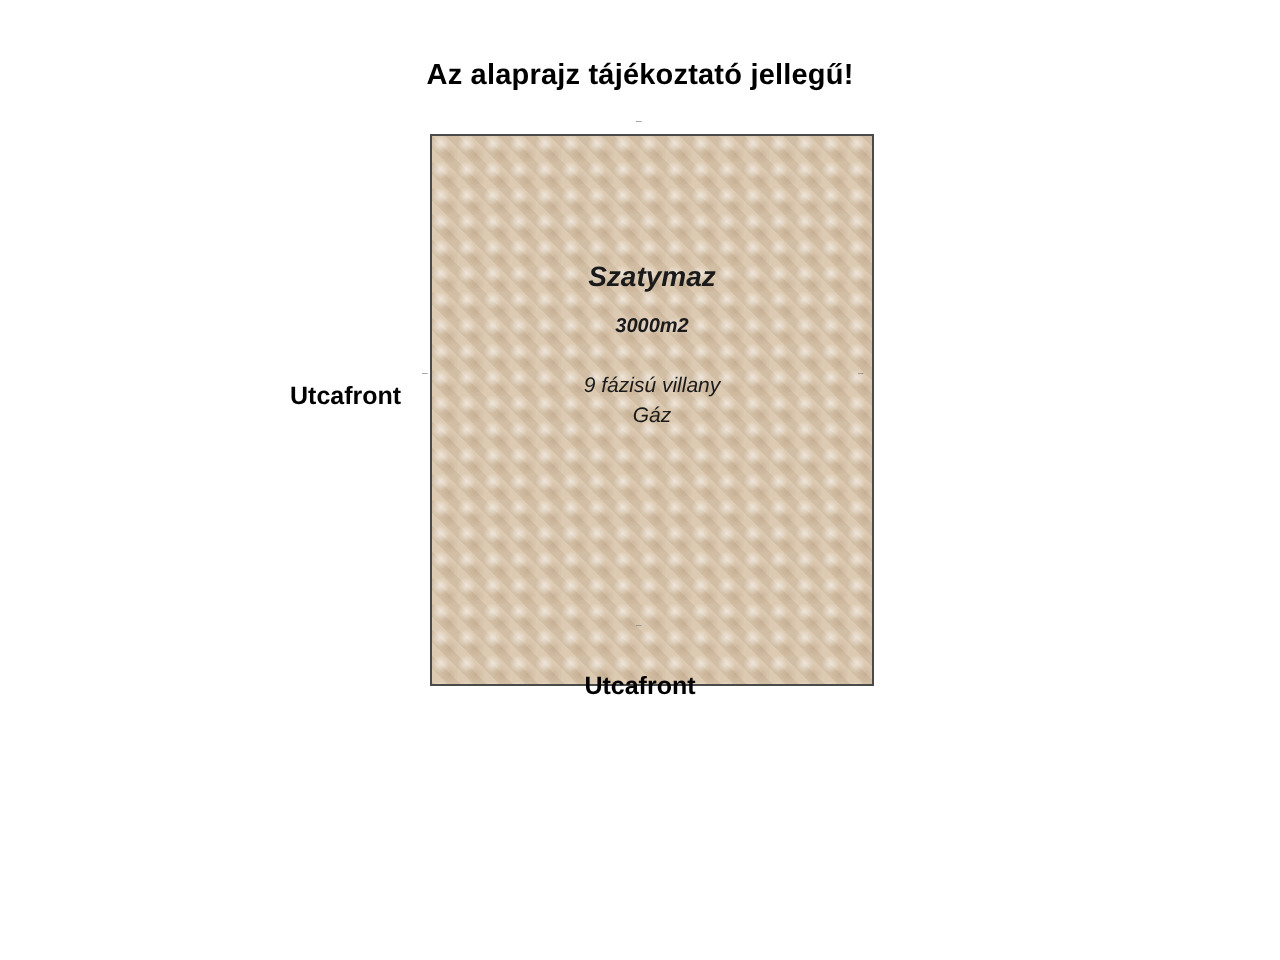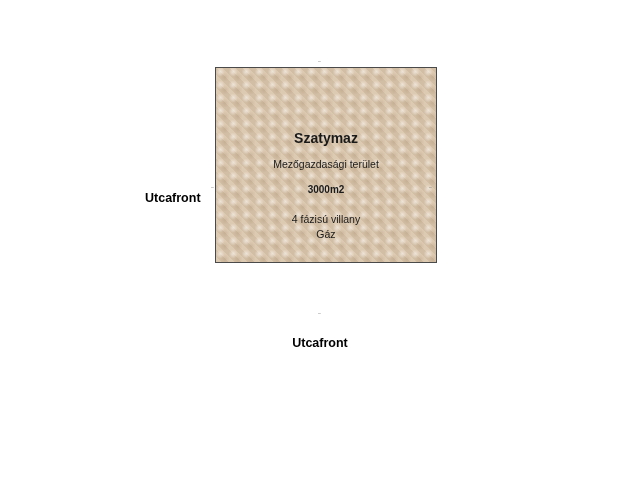--- a/index.html
+++ b/index.html
@@ -28,29 +28,30 @@
     font-size: 14.5px;
     font-weight: bold;
     color: #000000;
     letter-spacing: 0.1px;
   }
   .plot {
     position: absolute;
     left: 215px;
     top: 67px;
     width: 222px;
-    height: 196px;
+    height: 276px;
     border: 1px solid #4a4a4a;
     background-color: #d9c4a9;
     box-sizing: border-box;
     background-image:
       radial-gradient(circle at 4px 4px, rgba(255,255,255,0.55) 0px, rgba(255,255,255,0.18) 3px, rgba(255,255,255,0) 4.5px),
       radial-gradient(circle at 9px 9px, rgba(150,120,90,0.22) 0px, rgba(150,120,90,0.07) 3px, rgba(150,120,90,0) 5px),
       linear-gradient(45deg, rgba(255,255,255,0.10) 25%, rgba(0,0,0,0.03) 25%, rgba(0,0,0,0.03) 50%, rgba(255,255,255,0.10) 50%, rgba(255,255,255,0.10) 75%, rgba(0,0,0,0.03) 75%);
     background-size: 13px 13px, 13px 13px, 13px 13px;
+    font-style: italic;
   }
   .plot-inner {
     position: absolute;
     left: 0;
     top: 0;
     width: 100%;
     height: 100%;
     display: flex;
     flex-direction: column;
     align-items: center;
@@ -107,29 +108,29 @@
   .dim-top { left: 318px; top: 58px; }
   .dim-bottom { left: 318px; top: 310px; }
   .dim-left { left: 211px; top: 184px; }
   .dim-right { left: 429px; top: 184px; }
 </style>
 </head>
 <body>
 
 <div class="page">
 
+  <div class="title">Az alaprajz tájékoztató jellegű!</div>
 
   <div class="label-left">Utcafront</div>
 
   <div class="plot">
     <div class="plot-inner">
       <div class="plot-name">Szatymaz</div>
-      <div class="plot-type">Mezőgazdasági terület</div>
       <div class="plot-area">3000m2</div>
-      <div class="plot-util">4 fázisú villany</div>
+      <div class="plot-util">9 fázisú villany</div>
       <div class="plot-util">Gáz</div>
     </div>
   </div>
 
   <div class="dim dim-top">–</div>
   <div class="dim dim-bottom">–</div>
   <div class="dim dim-left">–</div>
   <div class="dim dim-right">–</div>
 
   <div class="label-bottom">Utcafront</div>

